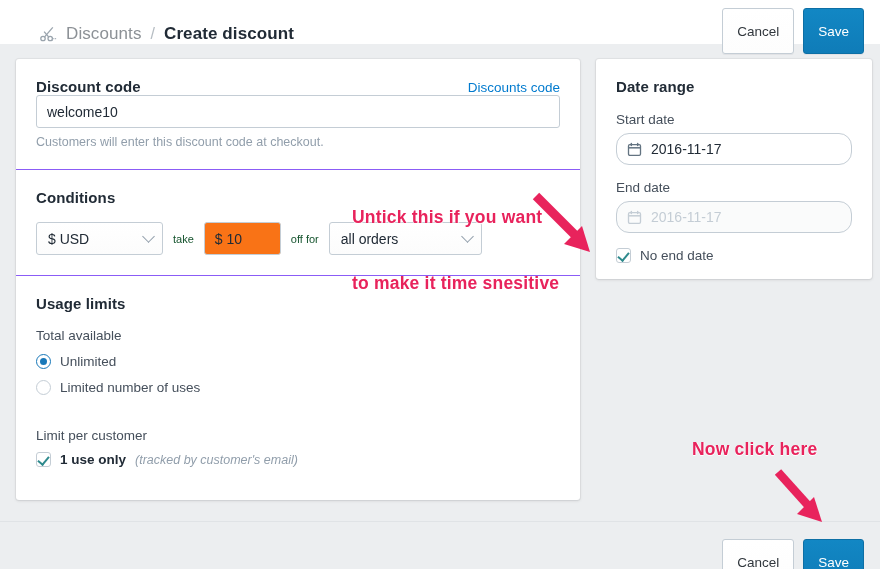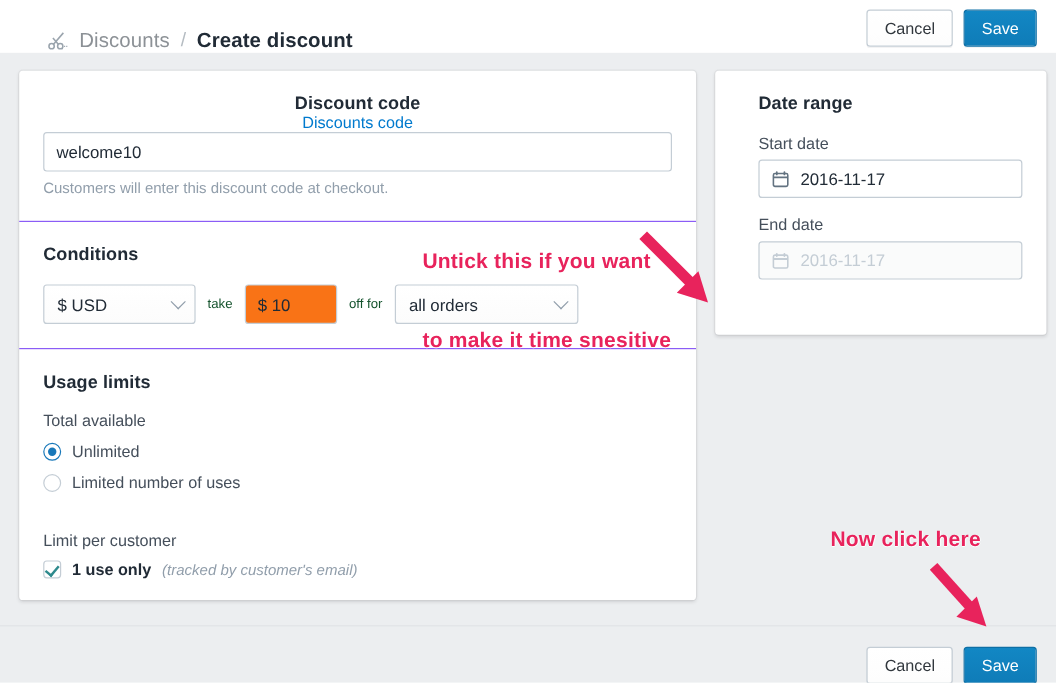--- a/index.html
+++ b/index.html
@@ -55,21 +55,21 @@
     position: absolute; right: 16px; top: 8px;
     display: flex; gap: 9px; align-items: center;
   }
 
   
   .btn {
     font-family: "Liberation Sans", sans-serif;
     font-size: 13.5px;
     border-radius: 3px;
     padding: 0 14px;
-    height: 31px;
+    height: 46px;
     line-height: 27px;
     cursor: pointer;
     white-space: nowrap;
   }
   .btn-default {
     background: linear-gradient(180deg,#ffffff,#fdfdfd);
     border: 1px solid #c4cdd5;
     color: #31373d;
     box-shadow: 0 1px 0 rgba(22,29,37,.05);
   }
@@ -90,21 +90,21 @@
   #left-card { left: 16px; top: 59px; width: 564px; height: 441px; }
   #right-card { left: 596px; top: 59px; width: 276px; height: 220px; }
 
   .section {
     padding: 19px 20px 20px 20px;
   }
   .section + .section {
     border-top: 1px solid #8b5cf6;
   }
   .section-head {
-    display: flex; align-items: center; justify-content: space-between; flex-direction: column;
+    display: flex; align-items: flex-end; justify-content: space-between;
   }
   .section-title {
     font-size: 15px; font-weight: bold; color: #212b36;
     letter-spacing: .1px;
   }
   .link {
     font-size: 13.5px; color: #007ace; cursor: pointer;
   }
   .helper {
     font-size: 12.5px; color: #919eab; margin-top: 7px;
@@ -202,21 +202,21 @@
   .muted-italic { font-size: 12.5px; color: #919eab; font-style: italic; }
 
   
   .field-label {
     font-size: 13.5px; color: #454f5b;
     margin-top: 15px;
   }
   .date-field {
     margin-top: 6px;
     width: 100%; height: 32px;
-    border: 1px solid #c4cdd5; border-radius: 3px;
+    border: 1px solid #c4cdd5; border-radius: 13px;
     background: #fff;
     display: flex; align-items: center;
     gap: 9px;
     padding: 0 10px;
     font-size: 14px; color: #212b36;
   }
   .date-field.disabled { background: #fafbfb; }
   .date-field.disabled .date-text { color: #c4cdd5; }
   .date-field.disabled .cal-icon { color: #c4cdd5; }
   .cal-icon { width: 15px; height: 15px; color: #637381; flex: none; display:block; }
@@ -325,21 +325,21 @@
       <div class="sub-label">Limit per customer</div>
       <div class="choice" style="margin-top:9px">
         <span class="checkbox checked"></span>
         <span class="strong-label">1 use only</span>
         <span class="muted-italic">(tracked by customer's email)</span>
       </div>
     </div>
   </div>
 
   <div class="card" id="right-card">
-    <div class="section" style="padding:19px 20px 18px 36px">
+    <div class="section" style="padding:19px 20px 18px 20px">
       <div class="section-title">Date range</div>
 
       <div class="field-label" style="margin-top:17px">Start date</div>
       <div class="date-field">
         <span class="cal-icon">
           <svg viewBox="0 0 16 16" width="15" height="15" fill="none" stroke="currentColor" stroke-width="1.4">
             <rect x="1.6" y="2.8" width="12.8" height="11.4" rx="1.4"></rect>
             <path d="M1.6 6.2 H14.4" stroke-width="1.6"></path>
             <path d="M4.6 1.6 V3.6 M11.4 1.6 V3.6" stroke-width="1.6" stroke-linecap="round"></path>
           </svg>
@@ -352,20 +352,24 @@
         <span class="cal-icon">
           <svg viewBox="0 0 16 16" width="15" height="15" fill="none" stroke="currentColor" stroke-width="1.4">
             <rect x="1.6" y="2.8" width="12.8" height="11.4" rx="1.4"></rect>
             <path d="M1.6 6.2 H14.4" stroke-width="1.6"></path>
             <path d="M4.6 1.6 V3.6 M11.4 1.6 V3.6" stroke-width="1.6" stroke-linecap="round"></path>
           </svg>
         </span>
         <span class="date-text">2016-11-17</span>
       </div>
 
+      <div class="no-end-row">
+        <span class="checkbox checked"></span>
+        <span class="choice-label">No end date</span>
+      </div>
     </div>
   </div>
 
   <div class="footer-divider"></div>
   <div class="footer-actions">
     <button class="btn btn-default">Cancel</button>
     <button class="btn btn-primary">Save</button>
   </div>
 
   <div class="annot" id="annot-untick">

